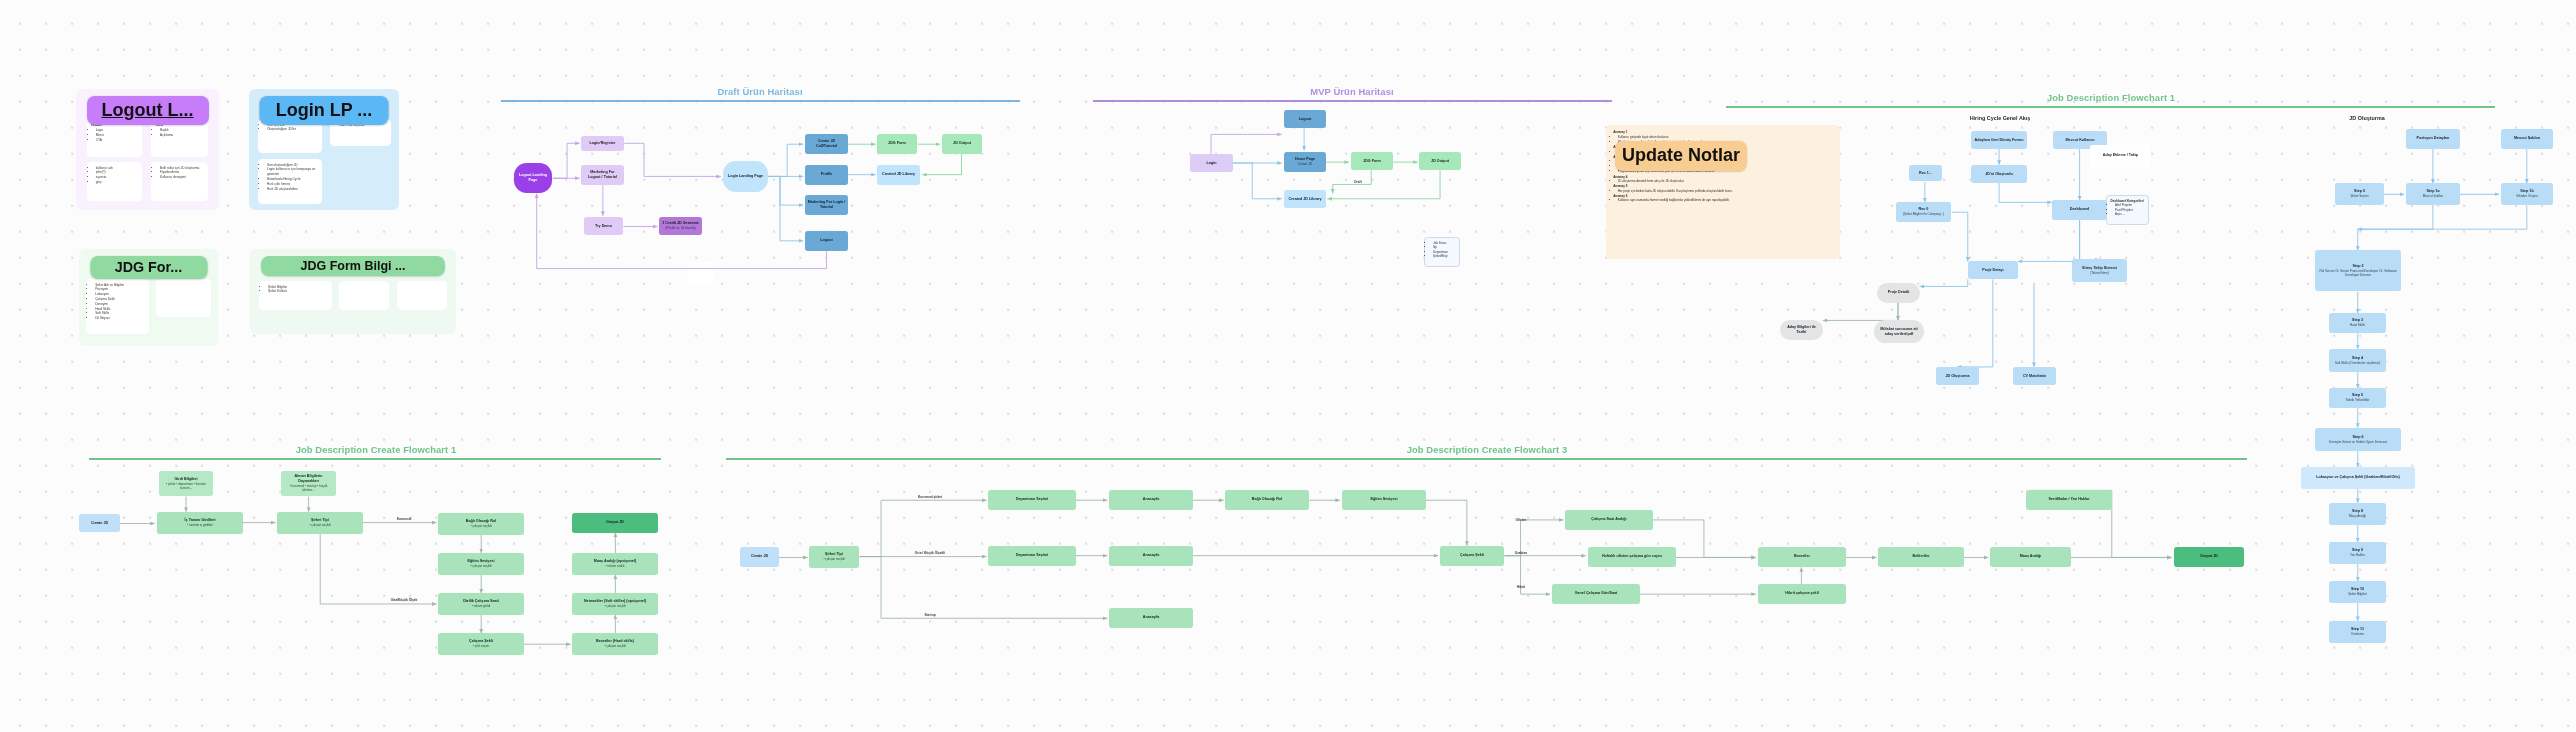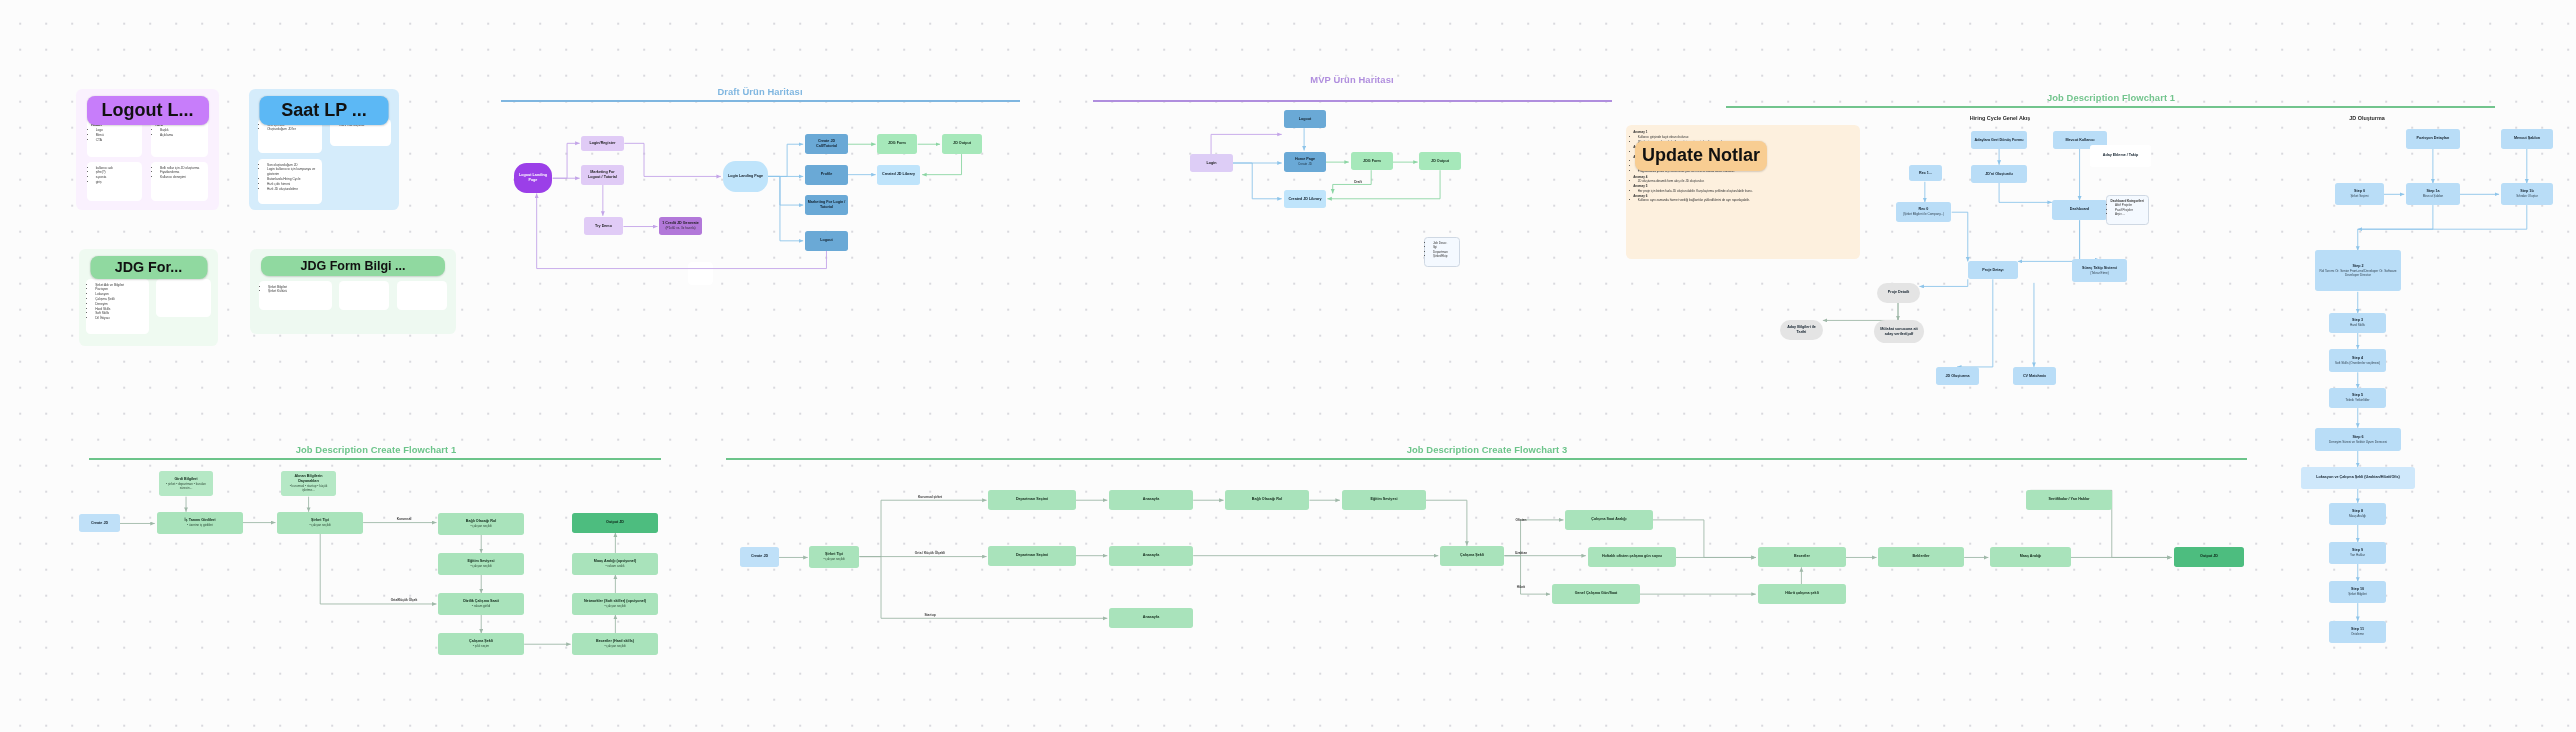--- a/index.html
+++ b/index.html
@@ -121,32 +121,32 @@
 </style>
 </head>
 <body>
 
 <div id="canvas">
 
   <div id="bands">
       <div class="band" style="left: 501px; top: 100px; width: 519px; border-top-color: rgb(127, 182, 224);"></div>
       <div class="band-label" style="left: 760px; top: 100px; color: rgb(127, 182, 224);">Draft Ürün Haritası</div>
       <div class="band" style="left: 1093px; top: 100px; width: 519px; border-top-color: rgb(176, 142, 222);"></div>
-      <div class="band-label" style="left: 1352px; top: 88px; color: rgb(176, 142, 222);">MVP Ürün Haritası</div>
+      <div class="band-label" style="left: 1352px; top: 100px; color: rgb(176, 142, 222);">MVP Ürün Haritası</div>
       <div class="band" style="left: 1726px; top: 106px; width: 769px; border-top-color: rgb(114, 196, 141);"></div>
       <div class="band-label" style="left: 2111px; top: 106px; color: rgb(114, 196, 141);">Job Description Flowchart 1</div>
       <div class="band" style="left: 89px; top: 458px; width: 572px; border-top-color: rgb(108, 196, 138);"></div>
       <div class="band-label" style="left: 376px; top: 458px; color: rgb(108, 196, 138);">Job Description Create Flowchart 1</div>
       <div class="band" style="left: 726px; top: 458px; width: 1521px; border-top-color: rgb(108, 196, 138);"></div>
       <div class="band-label" style="left: 1487px; top: 458px; color: rgb(108, 196, 138);">Job Description Create Flowchart 3</div>
     </div>
 
   <div id="frames">
       <div class="frame" style="left: 76px; top: 89px; width: 143px; height: 121px; background: rgb(250, 241, 254);">
-        <div class="frame-title" style="top: 7.2px; width: 122px; height: 29px; background: rgb(199, 125, 250); font-size: 18px;">Logout L...</div>
+        <div class="frame-title" style="top: 7.2px; width: 122px; height: 29px; background: rgb(199, 125, 250); font-size: 18px; text-decoration: underline;">Logout L...</div>
         <div class="subcard" style="left: 10.7px; top: 30px; width: 55px; height: 38px;">
           <span class="h">Header</span>
           <ul>
             <li>Logo</li>
             <li>Menü</li>
             <li>CTA</li>
           </ul>
         </div>
         <div class="subcard" style="left: 75px; top: 30px; width: 57px; height: 38px;">
           <span class="h">Hero</span>
@@ -165,21 +165,21 @@
         </div>
         <div class="subcard" style="left: 75px; top: 73px; width: 57px; height: 39px;">
           <ul>
             <li>Belli rollar için JD oluşturma</li>
             <li>Fiyatlandırma</li>
             <li>Kullanıcı deneyimi</li>
           </ul>
         </div>
       </div>
       <div class="frame" style="left: 249px; top: 89px; width: 150px; height: 121px; background: rgb(213, 236, 251);">
-        <div class="frame-title" style="top: 7.2px; width: 129px; height: 29px; background: rgb(92, 184, 245); font-size: 18px;">Saat LP ...</div>
+        <div class="frame-title" style="top: 7.2px; width: 129px; height: 29px; background: rgb(92, 184, 245); font-size: 18px;">Login LP ...</div>
         <div class="subcard" style="left: 9px; top: 30px; width: 64px; height: 34px;">
           <ul>
             <li>Test için ofis</li>
             <li>Oluşturduğum JD'ler</li>
           </ul>
         </div>
         <div class="subcard" style="left: 81px; top: 30px; width: 61px; height: 27px;">
           <ul>
             <li>Hazır haz başlıkla</li>
           </ul>
@@ -633,21 +633,21 @@
       </div>
       <div class="sm-label" style="left: 930px; top: 497px; font-size: 3.2px; font-weight: 600; color: rgb(58, 58, 58);">Kurumsal şirket</div>
       <div class="sm-label" style="left: 930px; top: 553px; font-size: 3.2px; font-weight: 600; color: rgb(58, 58, 58);">Orta / Küçük Ölçekli</div>
       <div class="sm-label" style="left: 930px; top: 615px; font-size: 3.2px; font-weight: 600; color: rgb(58, 58, 58);">Startup</div>
       <div class="sm-label" style="left: 1521px; top: 520px; font-size: 3.2px; font-weight: 600; color: rgb(58, 58, 58);">Ofisten</div>
       <div class="sm-label" style="left: 1521px; top: 553px; font-size: 3.2px; font-weight: 600; color: rgb(58, 58, 58);">Uzaktan</div>
       <div class="sm-label" style="left: 1521px; top: 587px; font-size: 3.2px; font-weight: 600; color: rgb(58, 58, 58);">Hibrit</div>
     </div>
 
   <div id="notes">
-      <div class="note" style="left: 1606px; top: 125px; width: 234px; height: 134px; margin-left: 20px;">
+      <div class="note" style="left: 1606px; top: 125px; width: 234px; height: 134px;">
         <div class="sec">Anamay 1</div>
         <ul>
           <li>Kullanıcı girişinde kayıt ekranı bulunur.</li>
           <li>JD oluşturma sayfasında kullanıcı tipine göre yönlendirme yapılır.</li>
         </ul>
         <div class="sec">Anamay 2</div>
         <ul>
           <li>Test için ayrı bir kullanıcı paneli oluşturulur ve rapor hem de gösterilir.</li>
         </ul>
         <div class="sec">Anamay 3</div>

